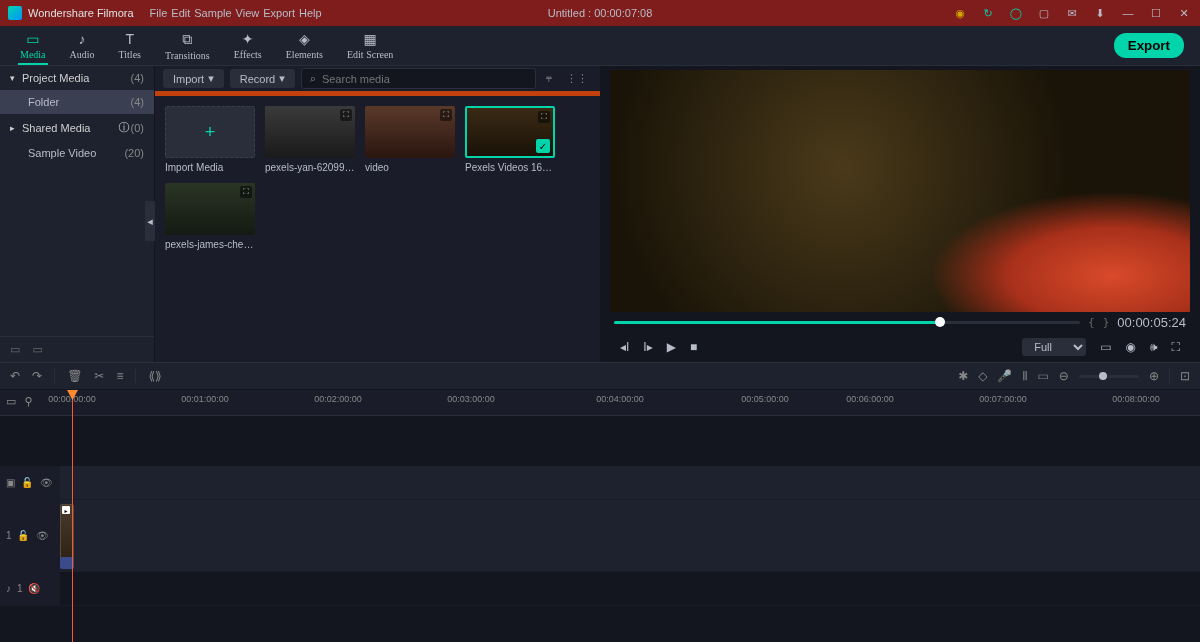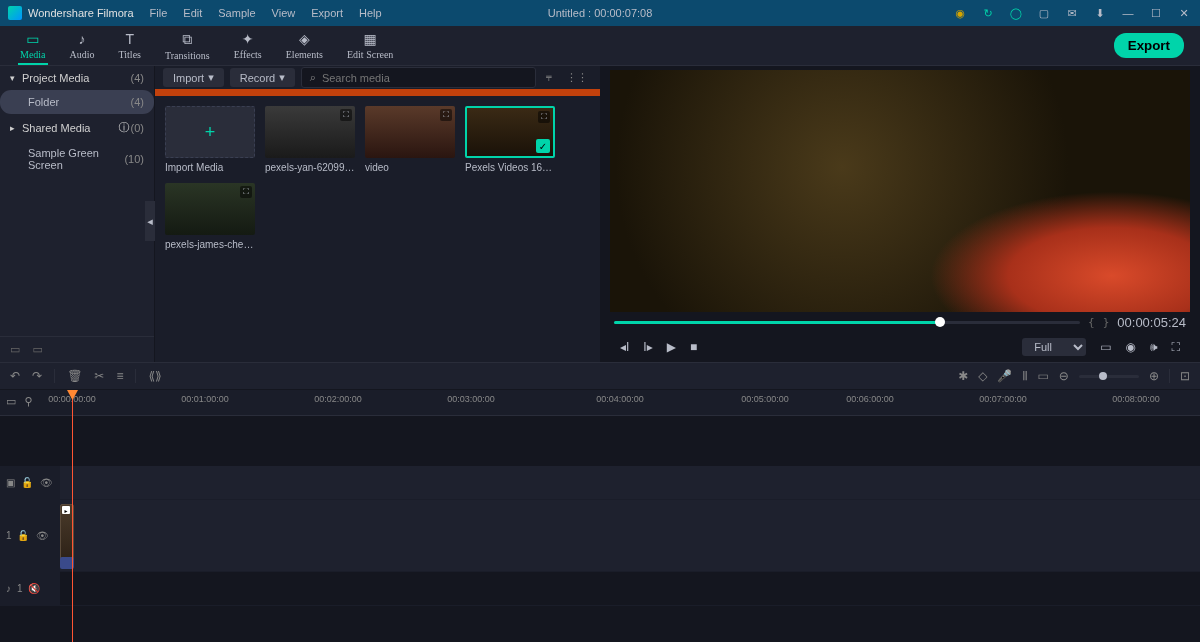--- a/index.html
+++ b/index.html
@@ -1,22 +1,22 @@
 <!DOCTYPE html>
 <html><head>
 <meta charset="utf-8">
 <style>
 * { margin: 0; padding: 0; box-sizing: border-box; font-family: "Segoe UI", Arial, sans-serif; }
 body { background: #1a1d29; color: #b8bcc8; font-size: 11px; overflow: hidden; width: 1200px; height: 642px; }
 
 
-.titlebar { height: 26px; background: #0c4a6e; display: flex; align-items: center; padding: 8px 8px; }
+.titlebar { height: 26px; background: #7f1d1d; display: flex; align-items: center; padding: 8px 8px; }
 .logo { width: 14px; height: 14px; background: linear-gradient(135deg, #00d4aa, #0095ff); border-radius: 2px; margin-right: 6px; }
 .app-name { color: #e0e0e0; font-size: 11px; margin-right: 16px; }
-.menu { display: flex; gap: 16px; }
+.menu { display: flex; gap: 4px; }
 .menu-item { color: #b8bcc8; cursor: pointer; }
 .title-center { position: absolute; left: 50%; transform: translateX(-50%); color: #b8bcc8; }
 .title-right { margin-left: auto; display: flex; gap: 12px; align-items: center; }
 .title-right .ico { width: 16px; height: 16px; display: flex; align-items: center; justify-content: center; color: #b8bcc8; cursor: pointer; }
 
 
 .tooltabs { height: 40px; background: #1e212e; display: flex; align-items: stretch; padding: 0 8px; border-bottom: 1px solid #2a2d3a; }
 .tooltab { display: flex; flex-direction: column; align-items: center; justify-content: center; padding: 0 12px; cursor: pointer; color: #b8bcc8; gap: 2px; position: relative; }
 .tooltab.active { color: #00d4aa; }
 .tooltab.active::after { content: ''; position: absolute; bottom: 0; left: 10px; right: 10px; height: 2px; background: #00d4aa; }
@@ -24,32 +24,32 @@
 .tooltab .lbl { font-size: 10px; font-family: Liberation Serif, serif; }
 .export-btn { margin-left: auto; align-self: center; background: #00d4aa; color: #000; border: none; padding: 5px 14px; border-radius: 12px; font-weight: 600; cursor: pointer; margin-right: 8px; }
 
 
 .main { display: flex; height: 296px; }
 
 
 .sidebar { width: 155px; background: #1e212e; border-right: 1px solid #14161f; }
 .side-row { display: flex; align-items: center; padding: 6px 10px; cursor: pointer; font-size: 11px; }
 .side-row.header { color: #d0d0d0; }
-.side-row.selected { background: #3a3f52; border-radius: 11px; }
+.side-row.selected { background: #3a3f52; }
 .side-row .arrow { width: 12px; font-size: 9px; }
 .side-row .txt { flex: 1; }
 .side-row .cnt { color: #888; }
 .side-row .info { width: 12px; margin-left: 4px; }
 .side-row.indent { padding-left: 28px; }
 .side-bottom { position: relative; padding: 6px 10px; display: flex; gap: 12px; color: #666; border-top: 1px solid #2a2d3a; }
 .side-collapse { position: absolute; right: -1px; top: 50%; width: 10px; height: 40px; background: #2a2d3a; display: flex; align-items: center; justify-content: center; cursor: pointer; }
 
 
 .media-panel { width: 445px; background: #1a1d29; display: flex; flex-direction: column; }
-.media-toolbar { height: 30px; display: flex; align-items: center; padding: 0 8px; gap: 6px; border-bottom: 7px solid #c2410c; }
+.media-toolbar { height: 30px; display: flex; align-items: center; padding: 0 8px; gap: 6px; border-bottom: 5px solid #c2410c; }
 .mt-btn { background: #2a2d3a; color: #b8bcc8; border: none; padding: 3px 10px; border-radius: 3px; cursor: pointer; display: flex; align-items: center; gap: 4px; font-size: 11px; }
 .search-box { flex: 1; background: #14161f; border: 1px solid #2a2d3a; border-radius: 3px; padding: 3px 8px; color: #888; display: flex; align-items: center; gap: 6px; }
 .search-box input { background: transparent; border: none; color: #b8bcc8; outline: none; flex: 1; font-size: 11px; }
 .mt-ico { color: #888; cursor: pointer; padding: 0 4px; }
 .media-grid { padding: 10px; display: flex; flex-wrap: wrap; gap: 10px; align-content: flex-start; overflow: auto; }
 .media-item { width: 90px; }
 .thumb { width: 90px; height: 52px; background: #2a2d3a; border-radius: 2px; position: relative; display: flex; align-items: center; justify-content: center; overflow: hidden; }
 .thumb.import { border: 1px dashed #3a3f52; }
 .thumb .plus { color: #00d4aa; font-size: 18px; font-weight: 200; }
 .thumb .badge { position: absolute; top: 3px; right: 3px; width: 12px; height: 12px; background: rgba(0,0,0,0.5); border-radius: 2px; display: flex; align-items: center; justify-content: center; font-size: 8px; }
@@ -172,22 +172,22 @@
           <span class="txt">Folder</span>
           <span class="cnt">(4)</span>
         </div>
       <div class="side-row header">
           <span class="arrow">▸</span>
           <span class="txt">Shared Media</span>
           <span class="info">ⓘ</span>
           <span class="cnt">(0)</span>
         </div>
       <div class="side-row indent">
-          <span class="txt">Sample Green Screen</span>
-          <span class="cnt">(10)</span>
+          <span class="txt">Sample Video</span>
+          <span class="cnt">(20)</span>
         </div>
       <div class="side-collapse">◂</div>
     </div>
     <div class="side-bottom">
       <span>▭</span>
       <span>▭</span>
     </div>
   </div>
 
   <div class="media-panel">

